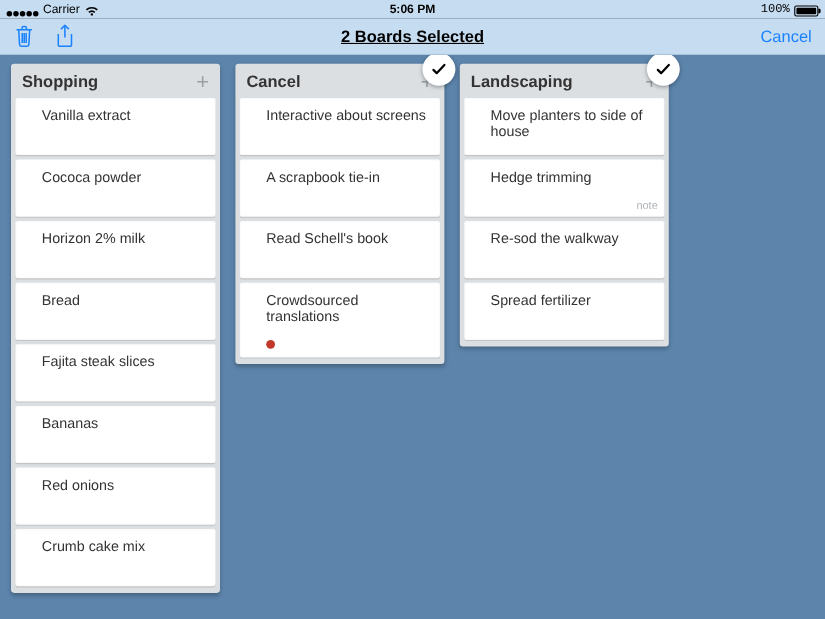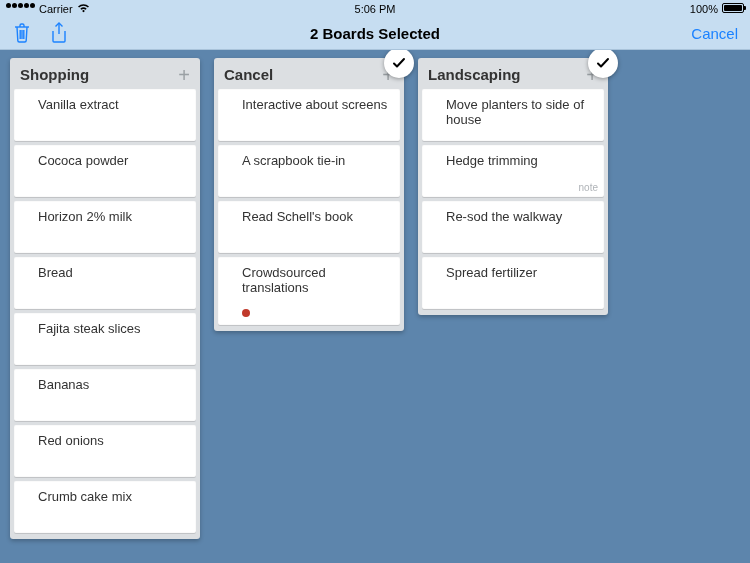--- a/index.html
+++ b/index.html
@@ -11,43 +11,43 @@
     height: 17px;
     background: #c6ddf1;
     color: #000;
     font-size: 11px;
     font-weight: 400;
     display: flex;
     align-items: center;
     padding: 0 6px;
     position: relative;
   }
-  .statusbar .carrier { position: absolute; left: 6px; display:flex; align-items:flex-start; gap:4px;}
-  .statusbar .time { position:absolute; left:50%; transform:translateX(-50%); font-weight:400;}
-  .statusbar .right { position:absolute; right:6px; display:flex; align-items:flex-start; gap:4px;}
+  .statusbar .carrier { position: absolute; left: 6px; display:flex; align-items:flex-end; gap:4px;}
+  .statusbar .time { position:absolute; left:50%; transform:translateX(-50%); font-weight:700;}
+  .statusbar .right { position:absolute; right:6px; display:flex; align-items:flex-end; gap:4px;font-family:Liberation Mono, monospace;}
   .dots { display:flex; gap:1px; }
   .dots span { width:5px; height:5px; border-radius:50%; background:#000; display:inline-block;}
   .wifi svg{ display:block;}
   .battery { display:flex; align-items:center; gap:2px;}
   .battery .body{ width:22px; height:10px; border:1px solid #000; border-radius:2px; position:relative;}
   .battery .body::after{ content:""; position:absolute; right:-3px; top:2px; width:2px; height:4px; background:#000; border-radius:0 1px 1px 0;}
   .battery .fill{ position:absolute; left:1px; top:1px; bottom:1px; right:1px; background:#000; border-radius:1px;}
 
   
   .navbar {
     height: 33px;
     background: #c6ddf1;
     border-bottom: 1px solid #a9c3da;
     display: flex;
     align-items: center;
     padding: 0 12px;
     position: relative;
   }
   .navbar .left { display:flex; gap:18px; align-items:center;}
-  .navbar .title { position:absolute; left:50%; transform:translateX(-50%); font-size:15px; font-weight:600; color:#000;}
+  .navbar .title { position:absolute; left:50%; transform:translateX(-50%); font-size:15px; font-weight:600; color:#000;text-decoration:underline;}
   .navbar .right { margin-left:auto; color:#1b82ff; font-size:15px;}
   .icon-btn svg { display:block; }
 
   
   .canvas {
     height: calc(563px - 17px - 33px);
     background: #5d85ac;
     padding: 8px 10px;
     display: flex;
     gap: 14px;

